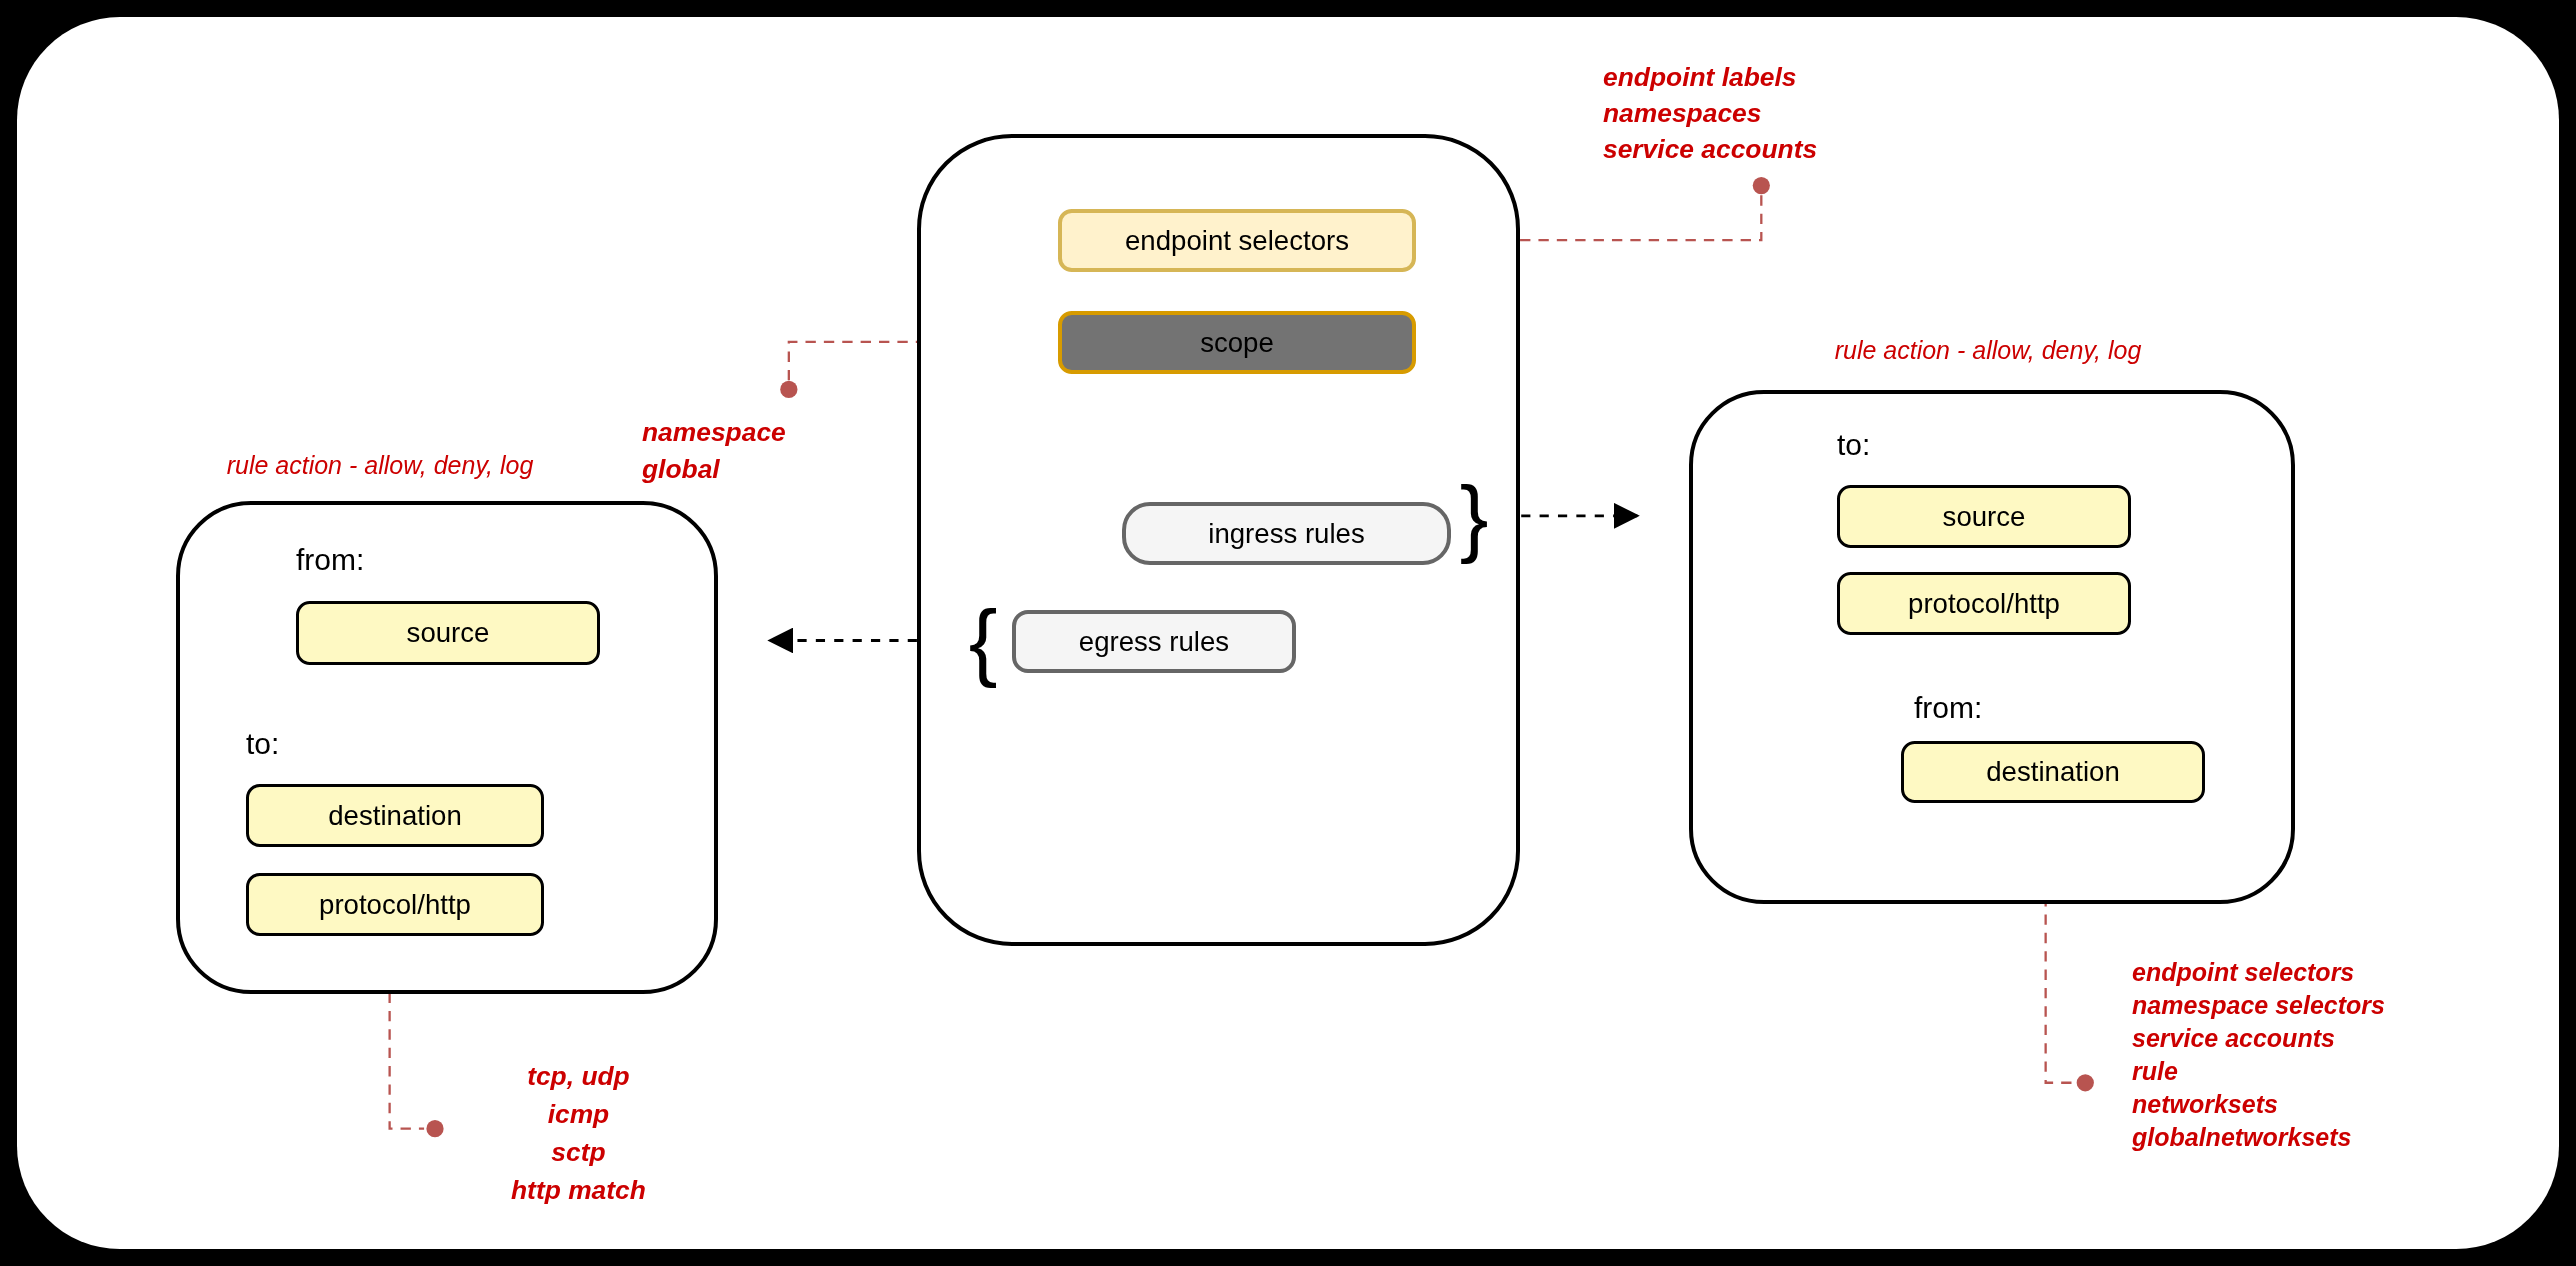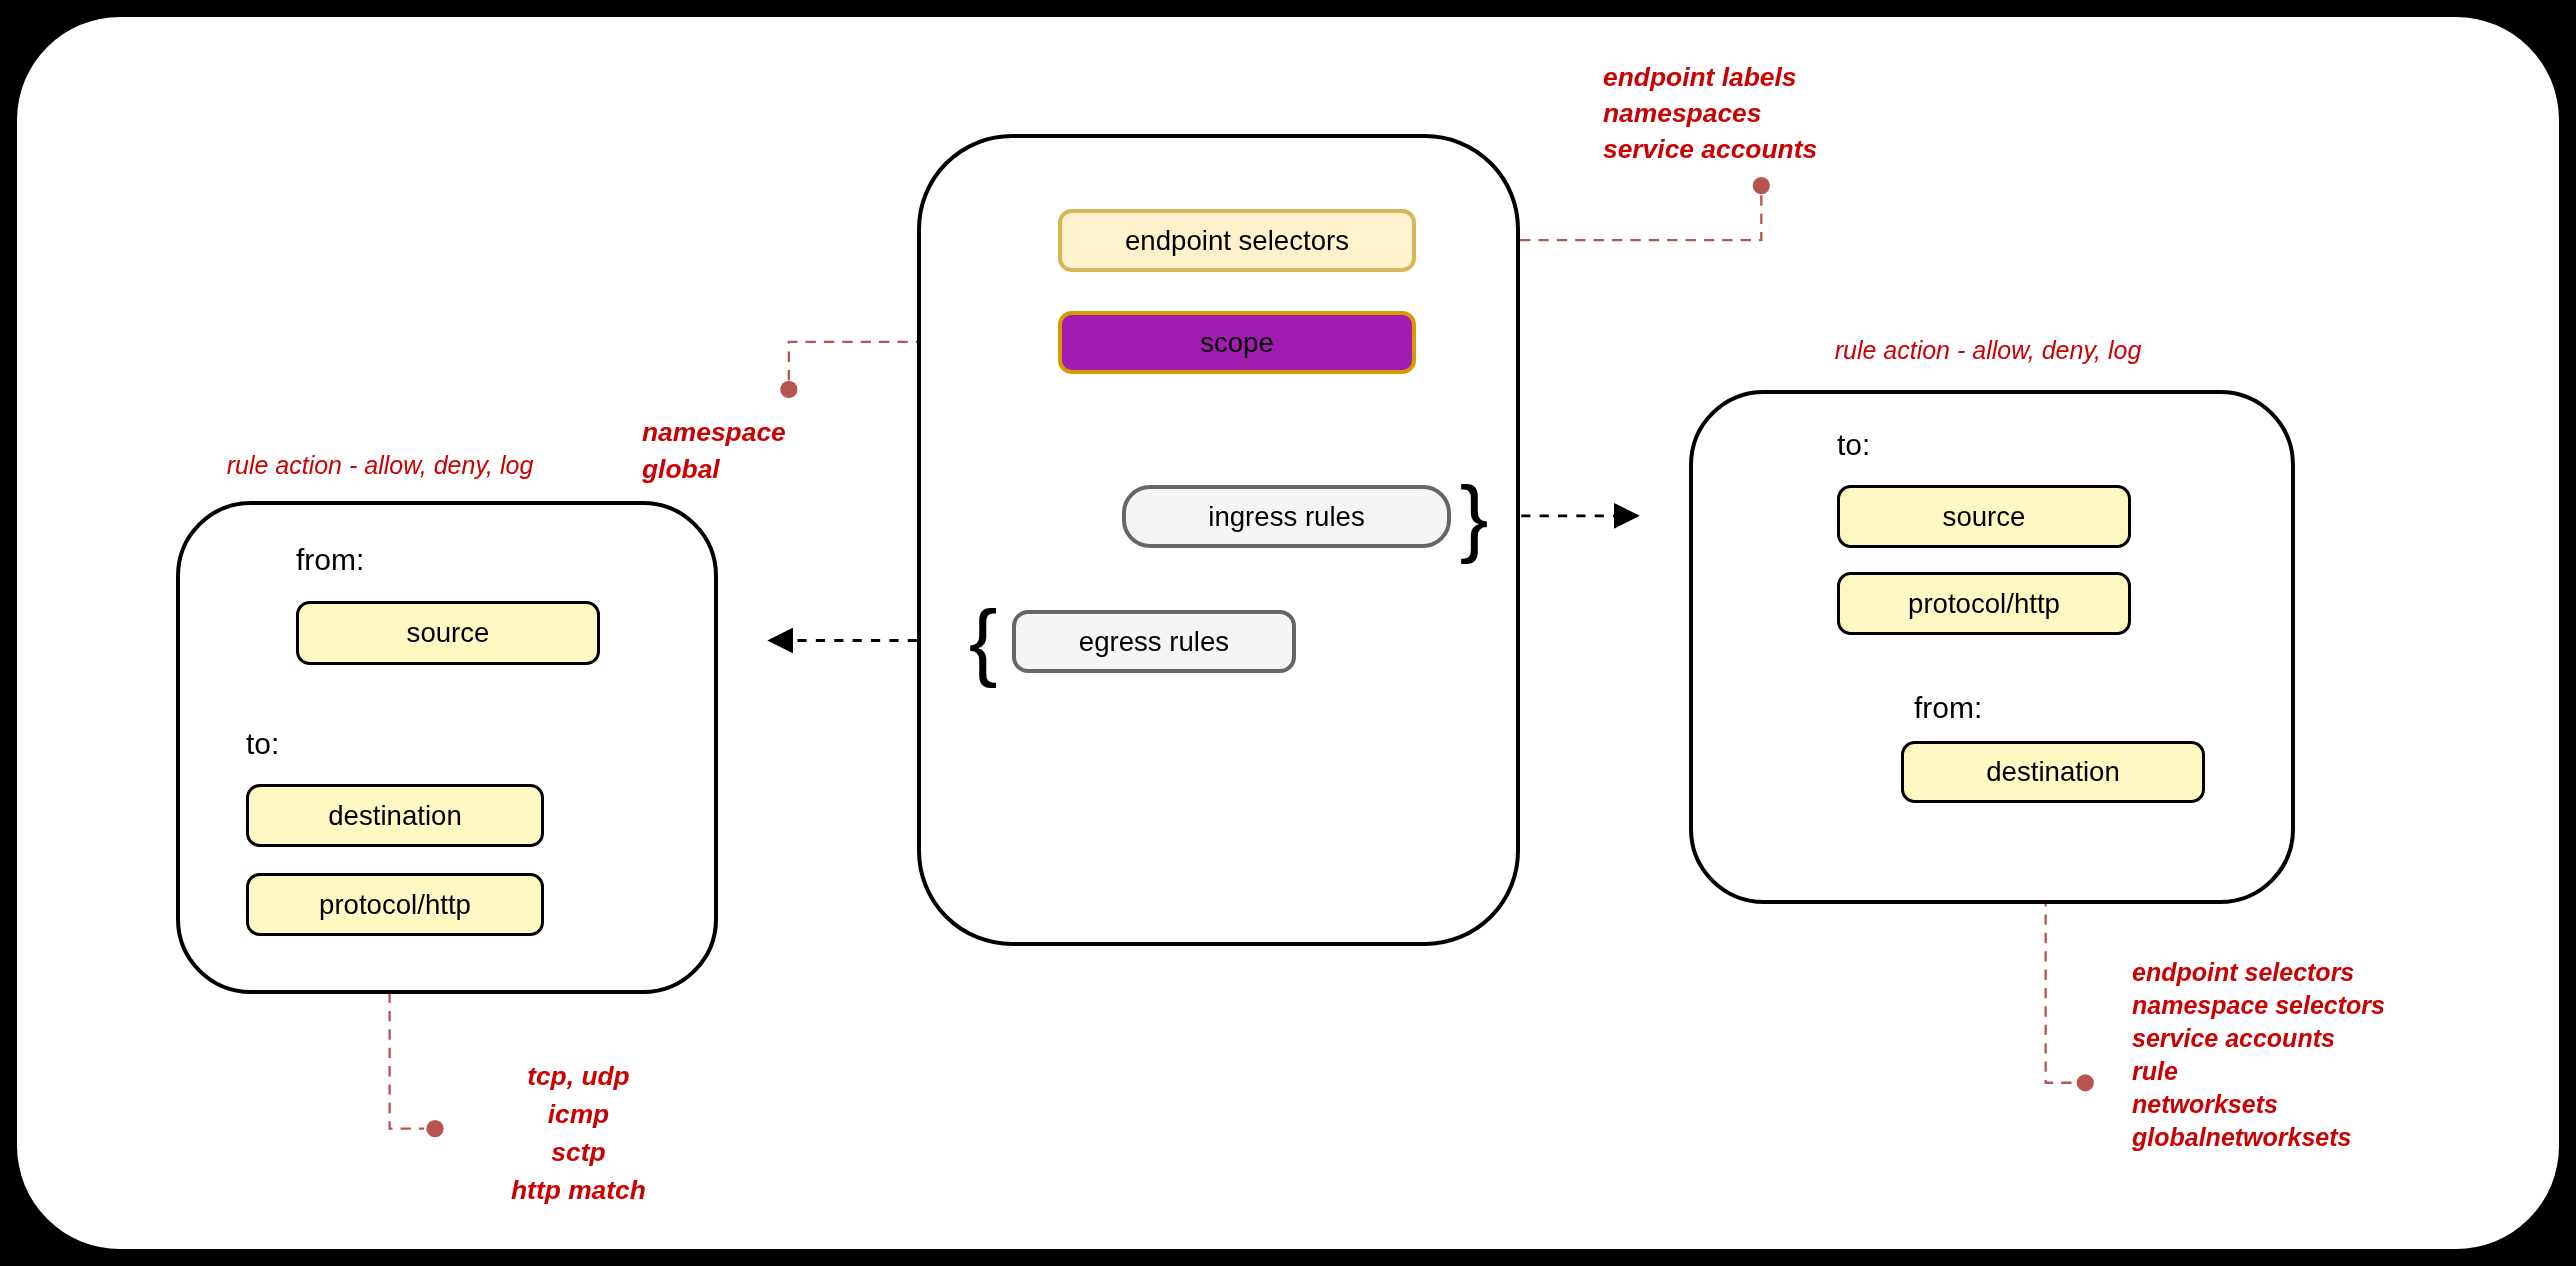--- a/index.html
+++ b/index.html
@@ -35,21 +35,21 @@
     justify-content: center;
     font-size: 27.6px;
     color: #000000;
     border-radius: 13.8px;
     box-sizing: border-box;
     background: #fef9c3;
     border: 3.4px solid #000000;
     white-space: nowrap;
   }
   .box.yellow { background: #fff2cc; border: 4px solid #d6b656; }
-  .box.orange { background: #a21caf; border: 4px solid #d79b00; }
+  .box.orange { background: #737373; border: 4px solid #d79b00; }
   .box.gray   { background: #f5f5f5; border: 4px solid #666666; border-radius: 16px; }
   .field-label {
     position: absolute;
     font-size: 30px;
     color: #000000;
     white-space: nowrap;
   }
   .red-title {
     position: absolute;
     font-size: 25px;
@@ -120,21 +120,21 @@
   <div class="container-rect" style="left:917px; top:134px; width:595px; height:804px; border-radius:95px;"></div>
 
   <div class="box yellow" style="left:1058px; top:209px; width:358px; height:63px;">
     <span>endpoint selectors</span>
   </div>
 
   <div class="box orange" style="left:1058px; top:311px; width:358px; height:63px;">
     <span>scope</span>
   </div>
 
-  <div class="box gray" style="left:1122px; top:485px; width:329px; height:63px;border-radius:28px;">
+  <div class="box gray" style="left:1122px; top:502px; width:329px; height:63px;border-radius:28px;">
     <span>ingress rules</span>
   </div>
 
   <div class="brace" style="left:1448px; top:476px;">}</div>
 
   <div class="box gray" style="left:1012px; top:610px; width:284px; height:63px;">
     <span>egress rules</span>
   </div>
 
   <div class="brace" style="left:957px; top:600px;">{</div>

